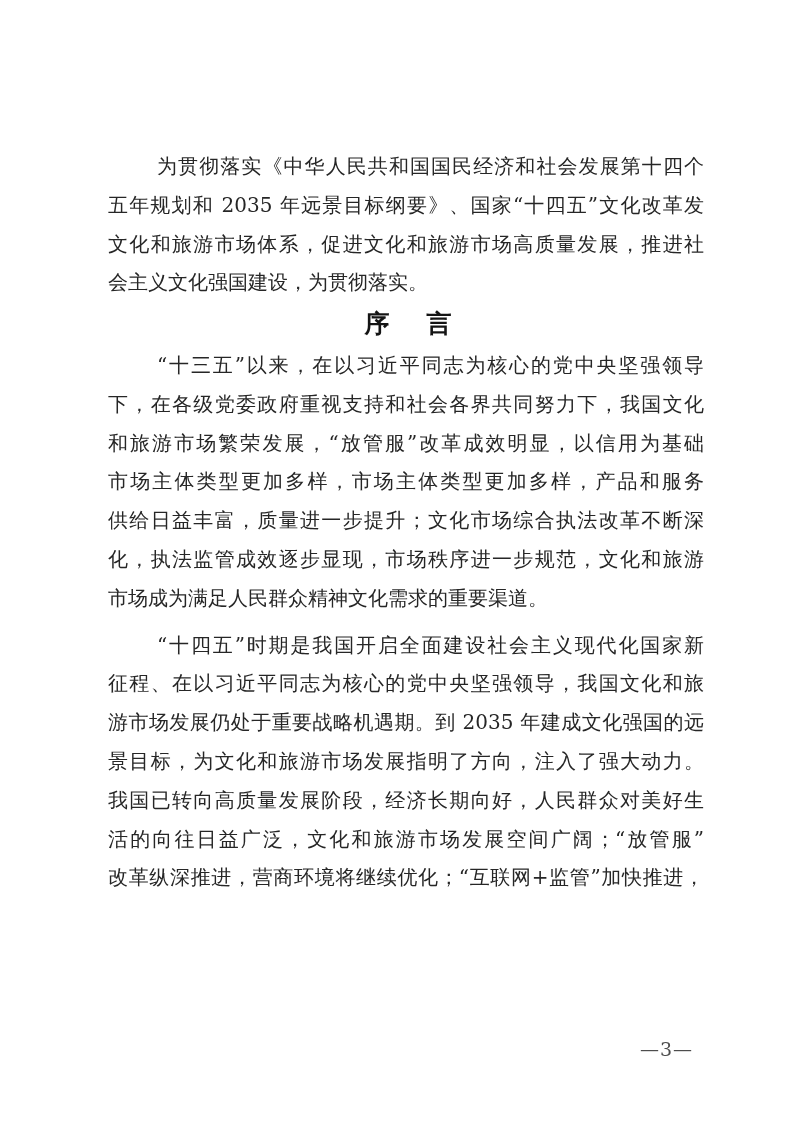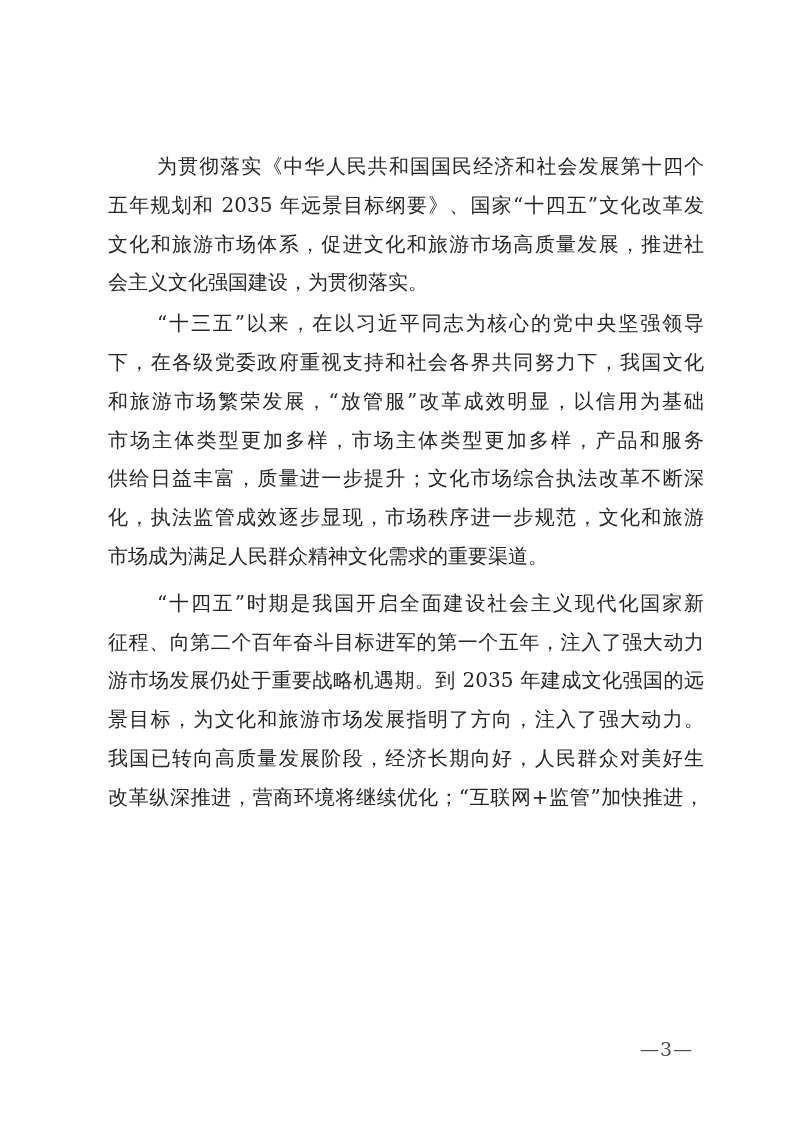--- a/index.html
+++ b/index.html
@@ -69,36 +69,38 @@
 <div class="page">
   <div class="textblock">
 
     <div class="para1">
       <div class="ln first">为贯彻落实《中华人民共和国国民经济和社会发展第十四个</div>
       <div class="ln">五年规划和 2035 年远景目标纲要》、国家“十四五”文化改革发</div>
       <div class="ln">文化和旅游市场体系，促进文化和旅游市场高质量发展，推进社</div>
       <div class="ln end">会主义文化强国建设，为贯彻落实。</div>
     </div>
 
+    <h2 class="heading">序　言</h2>
 
     <div class="para2">
       <div class="ln first">“十三五”以来，在以习近平同志为核心的党中央坚强领导</div>
       <div class="ln">下，在各级党委政府重视支持和社会各界共同努力下，我国文化</div>
       <div class="ln">和旅游市场繁荣发展，“放管服”改革成效明显，以信用为基础</div>
       <div class="ln">市场主体类型更加多样，市场主体类型更加多样，产品和服务</div>
       <div class="ln">供给日益丰富，质量进一步提升；文化市场综合执法改革不断深</div>
       <div class="ln">化，执法监管成效逐步显现，市场秩序进一步规范，文化和旅游</div>
       <div class="ln end">市场成为满足人民群众精神文化需求的重要渠道。</div>
     </div>
 
     <div class="para3">
       <div class="ln first">“十四五”时期是我国开启全面建设社会主义现代化国家新</div>
-      <div class="ln">征程、向第二个百年奋斗目标进军的第一个五年，注入了强大动力</div>
+      <div class="ln">征程、在以习近平同志为核心的党中央坚强领导，我国文化和旅</div>
       <div class="ln">游市场发展仍处于重要战略机遇期。到 2035 年建成文化强国的远</div>
       <div class="ln">景目标，为文化和旅游市场发展指明了方向，注入了强大动力。</div>
       <div class="ln">我国已转向高质量发展阶段，经济长期向好，人民群众对美好生</div>
+      <div class="ln">活的向往日益广泛，文化和旅游市场发展空间广阔；“放管服”</div>
       <div class="ln">改革纵深推进，营商环境将继续优化；“互联网+监管”加快推进，</div>
     </div>
 
   </div>
 
   <div class="page-number">—3—</div>
 </div>
 
 </body></html>

